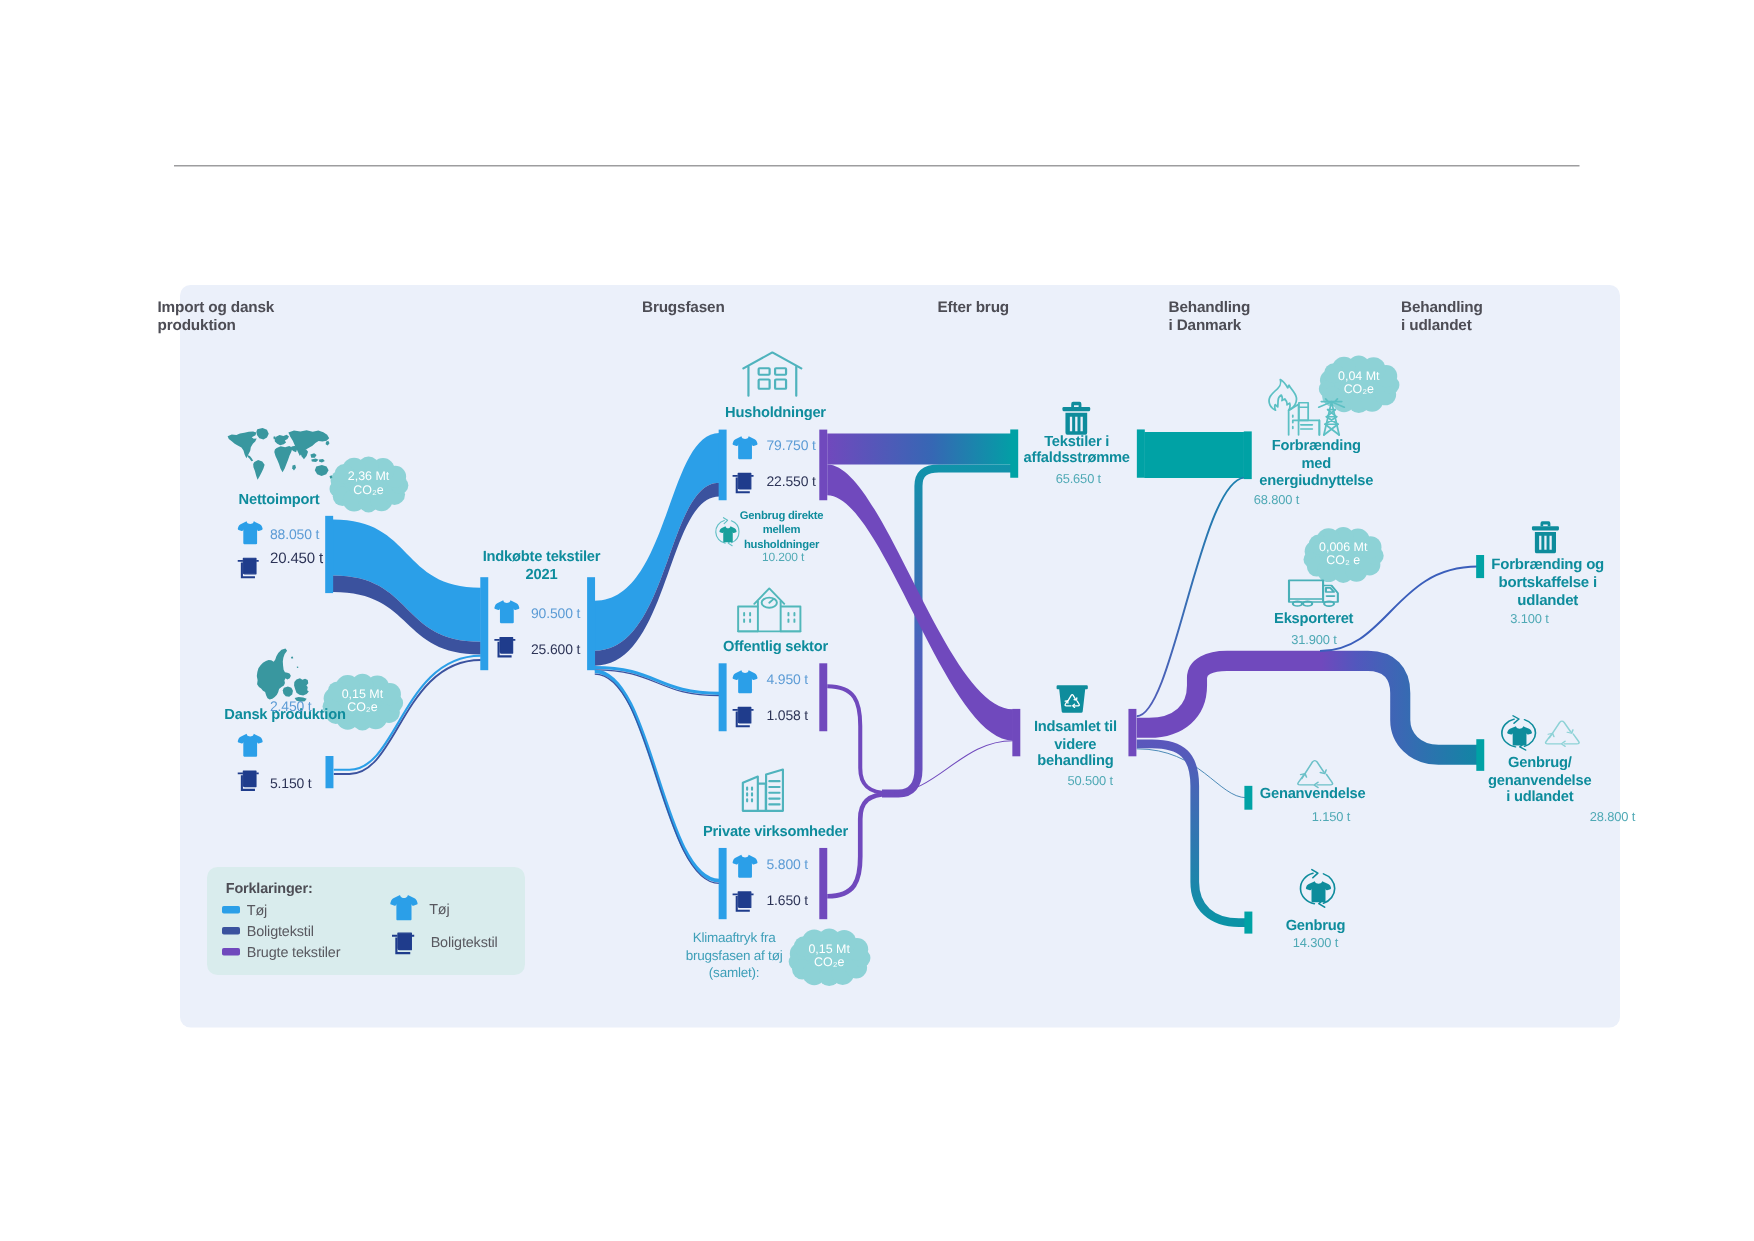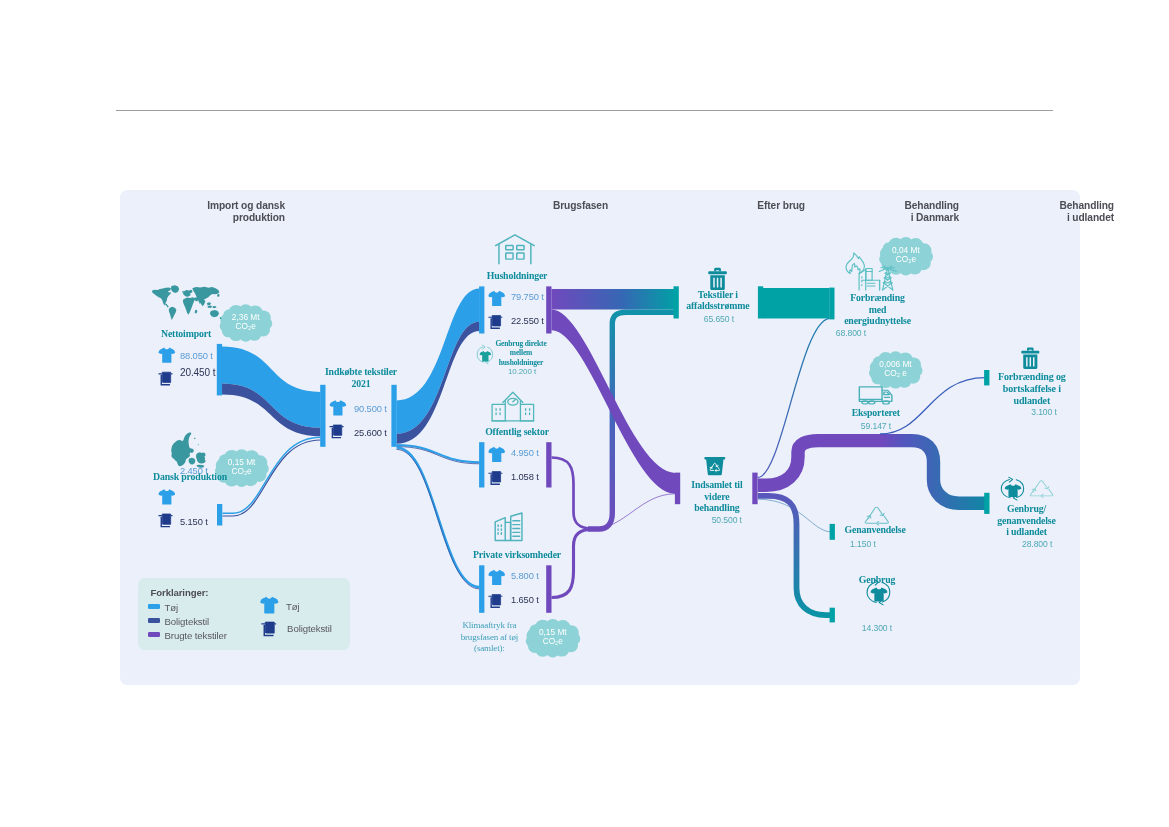--- a/index.html
+++ b/index.html
@@ -1,22 +1,22 @@
 <!DOCTYPE html>
 <html><head>
 <meta charset="utf-8">
 <style>
   html,body{margin:0;padding:0;background:#fff;width:1169px;height:827px;overflow:hidden;}
   body{font-family:"Liberation Sans",sans-serif;}
   #page{position:relative;width:1169px;height:827px;}
   .hr{position:absolute;left:116px;top:110px;width:937px;height:1.2px;background:#9d9d9f;}
   #panel{position:absolute;left:120px;top:190px;width:960px;height:495px;background:#ebf0fa;border-radius:7px;}
   #svgroot{position:absolute;left:0;top:0;}
-  .colhead{position:absolute;font-size:10.2px;font-weight:bold;color:#4d4d55;text-align:right;line-height:11.8px;white-space:pre-line;letter-spacing:-0.1px;}
-  .nlab{position:absolute;font-weight:bold;color:#0e8c9c;text-align:center;white-space:pre-line;letter-spacing:-0.15px;font-family:Liberation Serif, serif;}
+  .colhead{position:absolute;font-size:10.2px;font-weight:bold;color:#4d4d55;text-align:left;line-height:11.8px;white-space:pre-line;letter-spacing:-0.1px;}
+  .nlab{position:absolute;font-weight:bold;color:#0e8c9c;text-align:center;white-space:pre-line;letter-spacing:-0.15px;}
   .val{position:absolute;font-size:9.3px;white-space:nowrap;letter-spacing:-0.1px;}
   .lgtitle{position:absolute;font-size:9.6px;font-weight:bold;color:#4d4d55;letter-spacing:-0.1px;}
   .lgitem{position:absolute;font-size:9.6px;color:#58585f;letter-spacing:-0.1px;}
   .sw{position:absolute;width:17px;height:8px;border-radius:1.5px;}
   .cld{position:absolute;text-align:center;color:#fff;white-space:pre-line;}
 </style>
 </head>
 <body>
 
 <div id="page">
@@ -471,33 +471,33 @@
 <div class="val" style="left:693.9px;top:313.8px;width:50px;text-align:center;font-size:8.6px;color:#4fa9b5">65.650 t</div>
 <div class="nlab" style="left:669.4px;top:479.0px;width:95px;font-size:9.8px;line-height:11.6px;color:#0e8c9c">Indsamlet til
 videre
 behandling</div>
 <div class="val" style="left:691.9px;top:515.0px;width:50px;text-align:right;font-size:8.6px;color:#4fa9b5">50.500 t</div>
 <div class="nlab" style="left:822.5px;top:292.0px;width:110px;font-size:9.8px;line-height:11.6px;color:#0e8c9c">Forbrænding
 med
 energiudnyttelse</div>
 <div class="val" style="left:826px;top:327.8px;width:50px;text-align:center;font-size:8.6px;color:#4fa9b5">68.800 t</div>
 <div class="nlab" style="left:820.8px;top:406.8px;width:110px;font-size:9.8px;line-height:11.6px;color:#0e8c9c">Eksporteret</div>
-<div class="val" style="left:851.0px;top:421.0px;width:50px;text-align:center;font-size:8.6px;color:#4fa9b5">59.147 t</div>
+<div class="val" style="left:851.0px;top:421.0px;width:50px;text-align:center;font-size:8.6px;color:#4fa9b5">31.900 t</div>
 <div class="nlab" style="left:820.1px;top:524.2px;width:110px;font-size:9.8px;line-height:11.6px;color:#0e8c9c">Genanvendelse</div>
-<div class="val" style="left:850.1px;top:539.2px;width:50px;text-align:left;font-size:8.6px;color:#4fa9b5">1.150 t</div>
-<div class="nlab" style="left:822.0px;top:574px;width:110px;font-size:9.8px;line-height:11.6px;color:#0e8c9c">Genbrug</div>
+<div class="val" style="left:850.1px;top:539.2px;width:50px;text-align:right;font-size:8.6px;color:#4fa9b5">1.150 t</div>
+<div class="nlab" style="left:822.0px;top:612px;width:110px;font-size:9.8px;line-height:11.6px;color:#0e8c9c">Genbrug</div>
 <div class="val" style="left:852.0px;top:623.4px;width:50px;text-align:center;font-size:8.6px;color:#4fa9b5">14.300 t</div>
 <div class="nlab" style="left:976.8px;top:371.4px;width:110px;font-size:10px;line-height:11.6px;color:#0e8c9c">Forbrænding og
 bortskaffelse i
 udlandet</div>
-<div class="val" style="left:1006.8px;top:407.0px;width:50px;text-align:right;font-size:8.6px;color:#4fa9b5">3.100 t</div>
+<div class="val" style="left:1006.8px;top:407.0px;width:50px;text-align:left;font-size:8.6px;color:#4fa9b5">3.100 t</div>
 <div class="nlab" style="left:971.5px;top:503.0px;width:110px;font-size:9.8px;line-height:11.6px;color:#0e8c9c">Genbrug/
 genanvendelse
 i udlandet</div>
-<div class="val" style="left:1022px;top:538.5px;width:50px;text-align:left;font-size:8.6px;color:#4fa9b5">28.800 t</div>
+<div class="val" style="left:1050px;top:538.5px;width:50px;text-align:center;font-size:8.6px;color:#4fa9b5">28.800 t</div>
 <div class="cld" style="left:215.7px;top:312.8px;width:60px;font-size:8.3px;line-height:9.6px">2,36 Mt
 CO₂e</div>
 <div class="cld" style="left:211.6px;top:457.8px;width:60px;font-size:8.3px;line-height:9.6px">0,15 Mt
 CO₂e</div>
 <div class="cld" style="left:522.8px;top:627.6px;width:60px;font-size:8.3px;line-height:9.6px">0,15 Mt
 CO₂e</div>
 <div class="cld" style="left:875.9px;top:245.6px;width:60px;font-size:8.3px;line-height:9.6px">0,04 Mt
 CO₂e</div>
 <div class="cld" style="left:865.5px;top:359.6px;width:60px;font-size:8.3px;line-height:9.6px">0,006 Mt
 CO₂ e</div>

